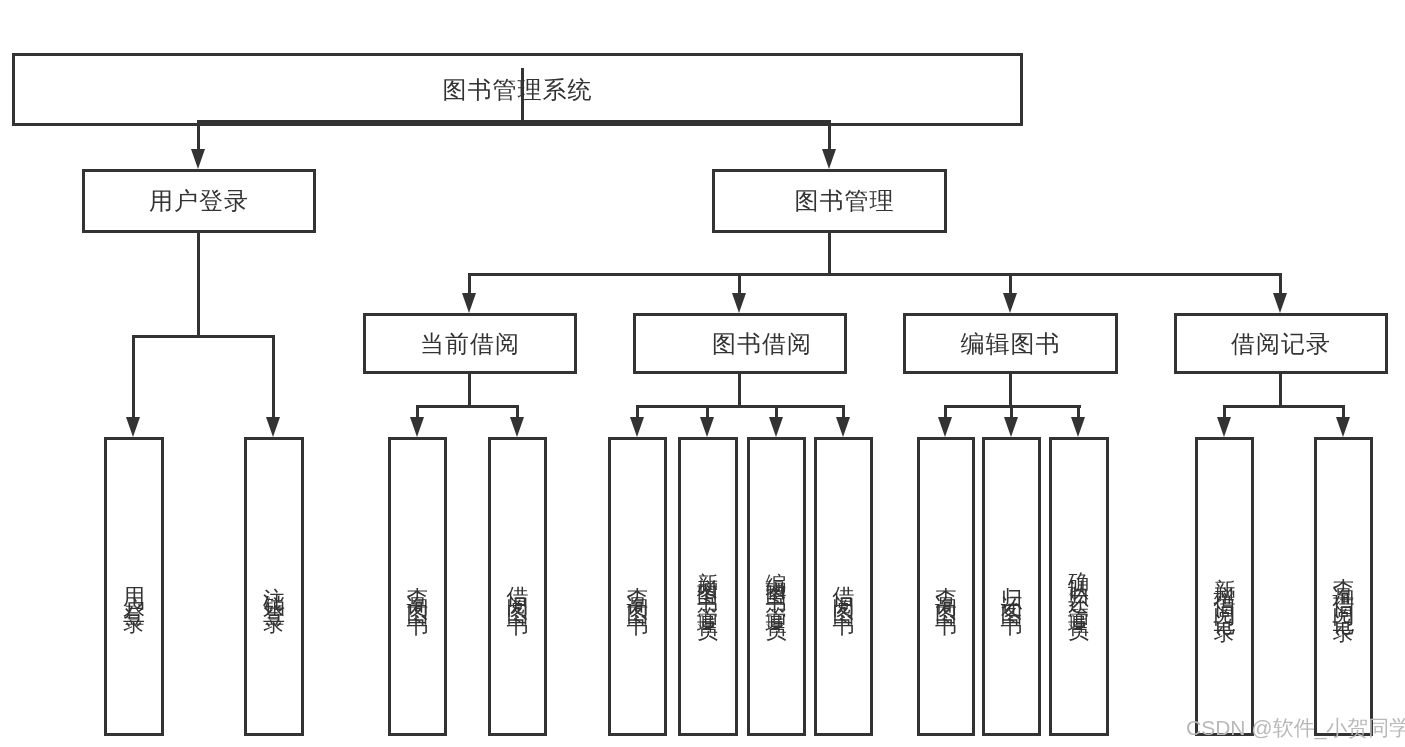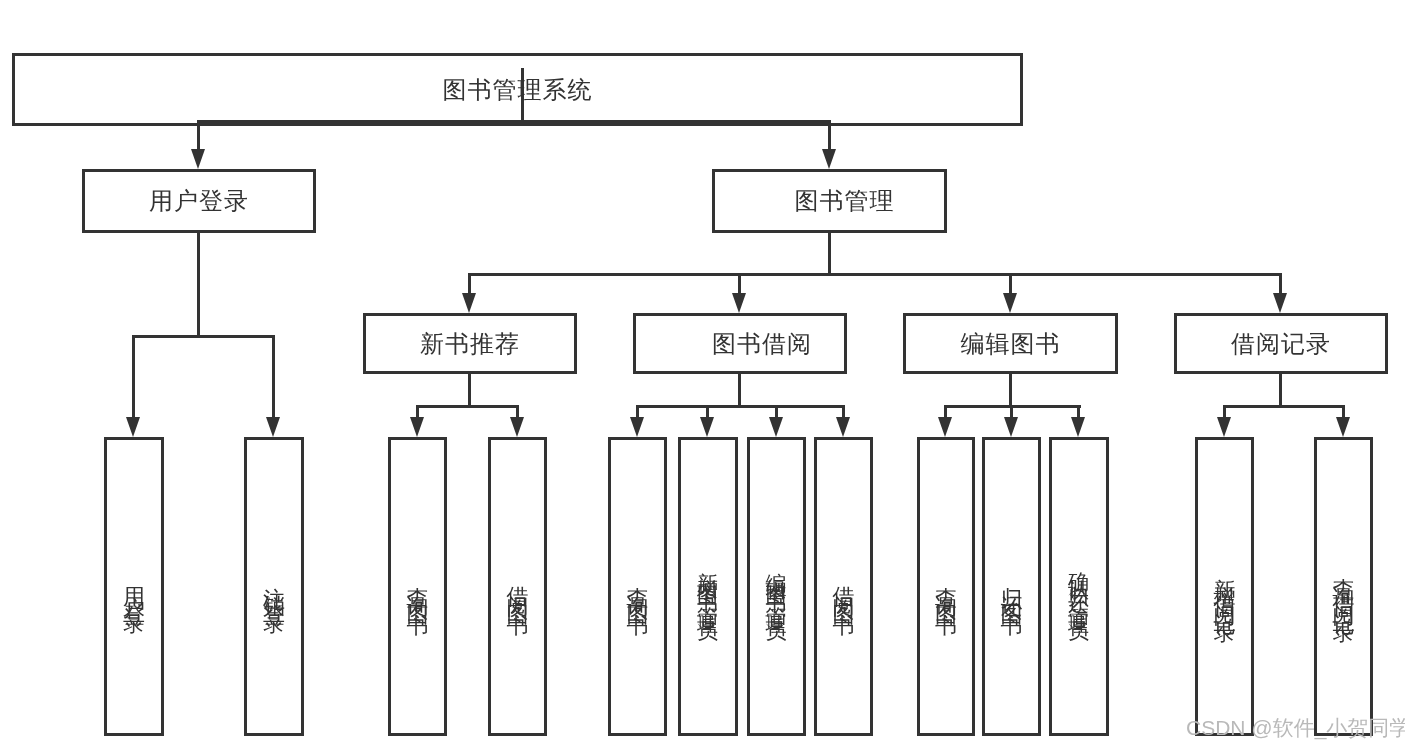--- a/index.html
+++ b/index.html
@@ -93,21 +93,21 @@
   <div class="cline" style="left:468px;top:273px;width:3px;height:22px;"></div>
   <div class="arr" style="left:462px;top:293px;"></div>
   <div class="cline" style="left:738px;top:273px;width:3px;height:22px;"></div>
   <div class="arr" style="left:732px;top:293px;"></div>
   <div class="cline" style="left:1009px;top:273px;width:3px;height:22px;"></div>
   <div class="arr" style="left:1003px;top:293px;"></div>
   <div class="cline" style="left:1279px;top:273px;width:3px;height:22px;"></div>
   <div class="arr" style="left:1273px;top:293px;"></div>
 
   <div class="box" style="left:363px;top:313px;width:214px;height:61px;">
-    <span class="hlabel">新书推荐</span>
+    <span class="hlabel">当前借阅</span>
   </div>
   <div class="box" style="left:633px;top:313px;width:214px;height:61px;padding-left:44px;">
     <span class="hlabel">图书借阅</span>
   </div>
   <div class="box" style="left:903px;top:313px;width:215px;height:61px;">
     <span class="hlabel">编辑图书</span>
   </div>
   <div class="box" style="left:1174px;top:313px;width:214px;height:61px;">
     <span class="hlabel">借阅记录</span>
   </div>

